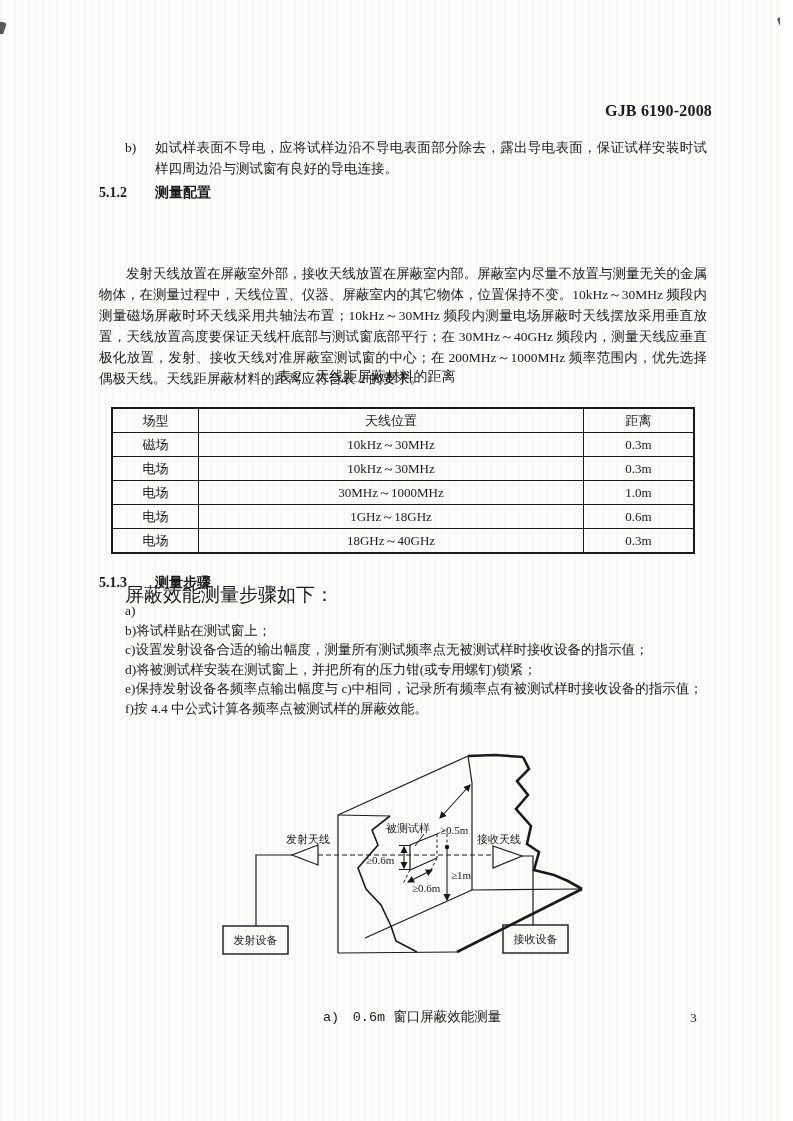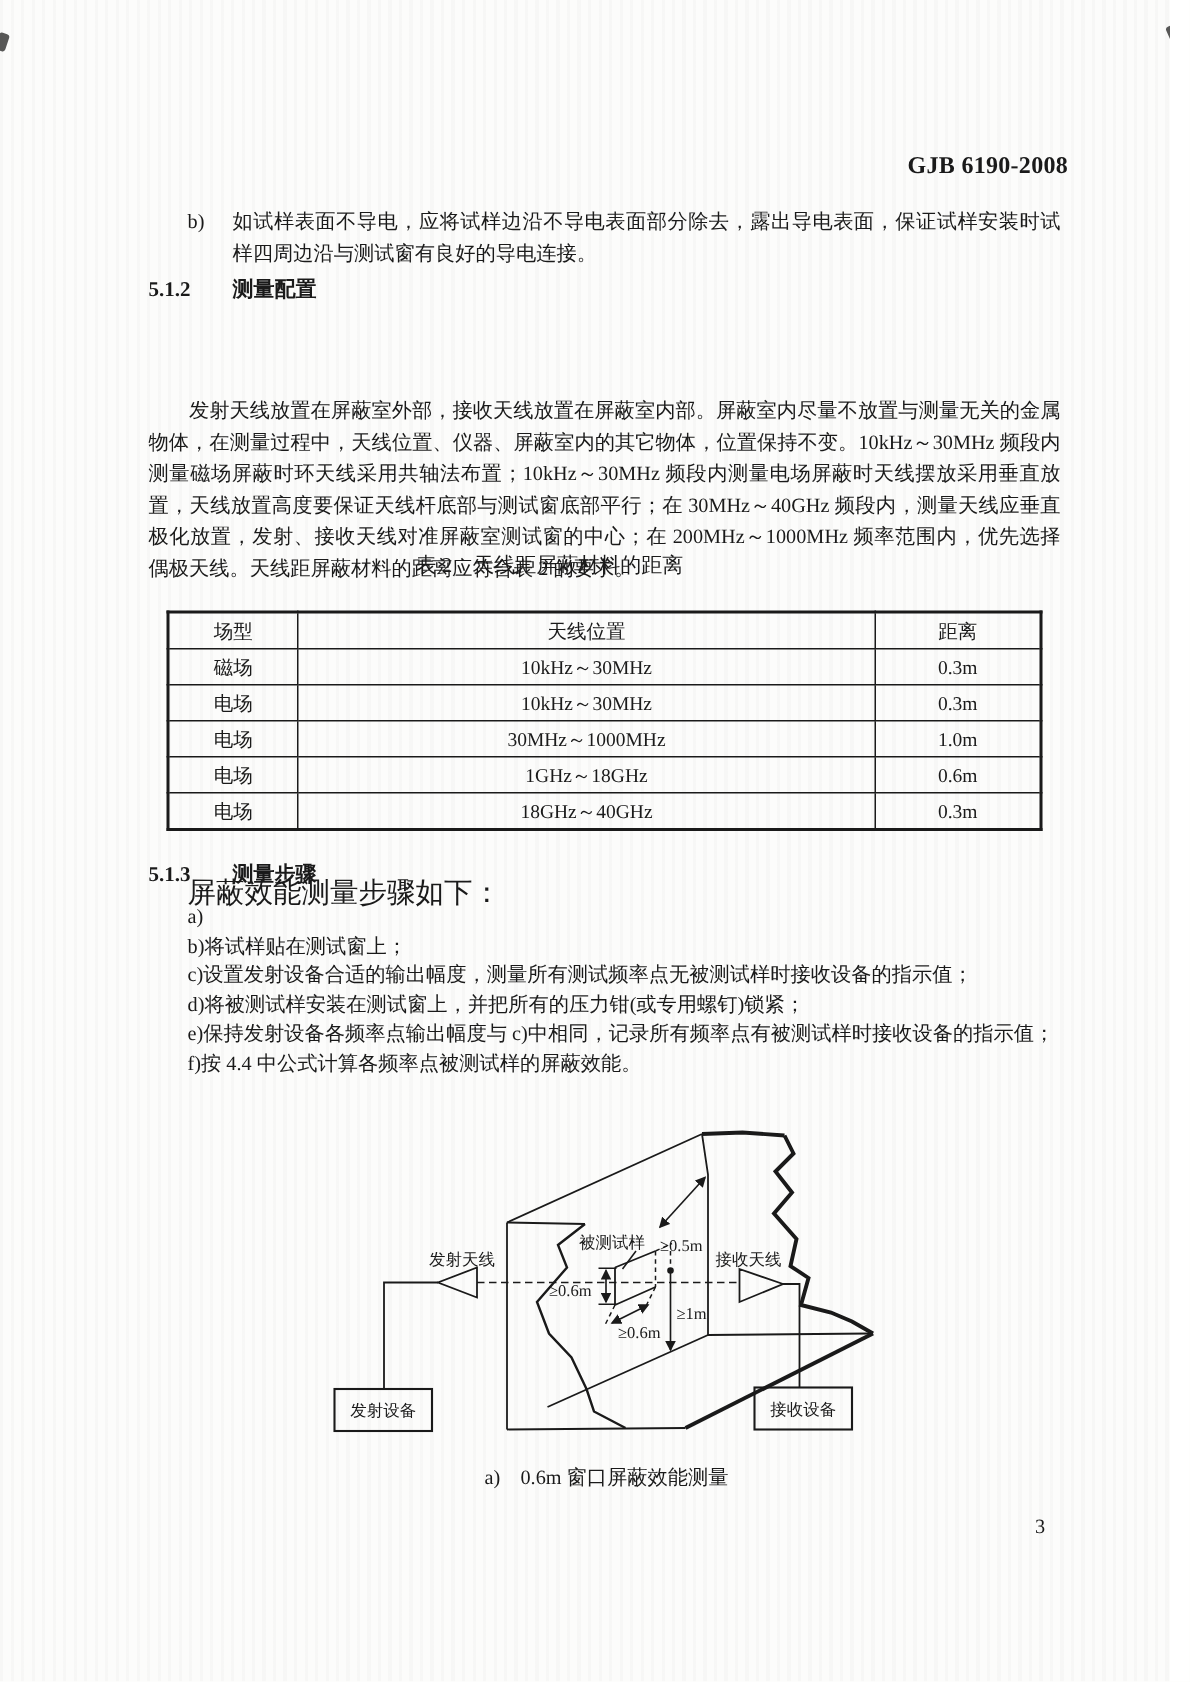--- a/index.html
+++ b/index.html
@@ -36,21 +36,21 @@
   table.dist td,table.dist th{
     border:1px solid #1a1a1a;text-align:center;padding:0;height:23px;
     font-weight:normal;overflow:hidden;white-space:nowrap;
   }
   table.dist{border:2px solid #1a1a1a;}
   .c1{width:85px}.c2{width:384px}.c3{width:109px}
   .steps{position:absolute;left:125px;top:601px;width:582px;font-size:13.5px;line-height:19.5px;}
   .steps .step{display:flex;text-align:justify;}
   .intro{position:absolute;left:125px;top:582px;font-size:19px;white-space:nowrap;}
   .figure{position:absolute;left:200px;top:748px;width:420px;height:217px;}
-  .caption{position:absolute;left:323px;top:976px;font-size:13.5px;white-space:nowrap;}
+  .caption{position:absolute;left:323px;top:1008px;font-size:13.5px;white-space:nowrap;font-family:Liberation Mono, monospace;}
   .pageno{position:absolute;left:690px;top:1010px;font-size:13.5px;}
   svg text{font-family:"Liberation Serif","DejaVu Serif",serif;fill:#1a1a1a;}
 </style>
 </head>
 <body>
 
 <div class="page">
 
   <div class="smudge tl"></div>
   <div class="smudge tr"></div>

